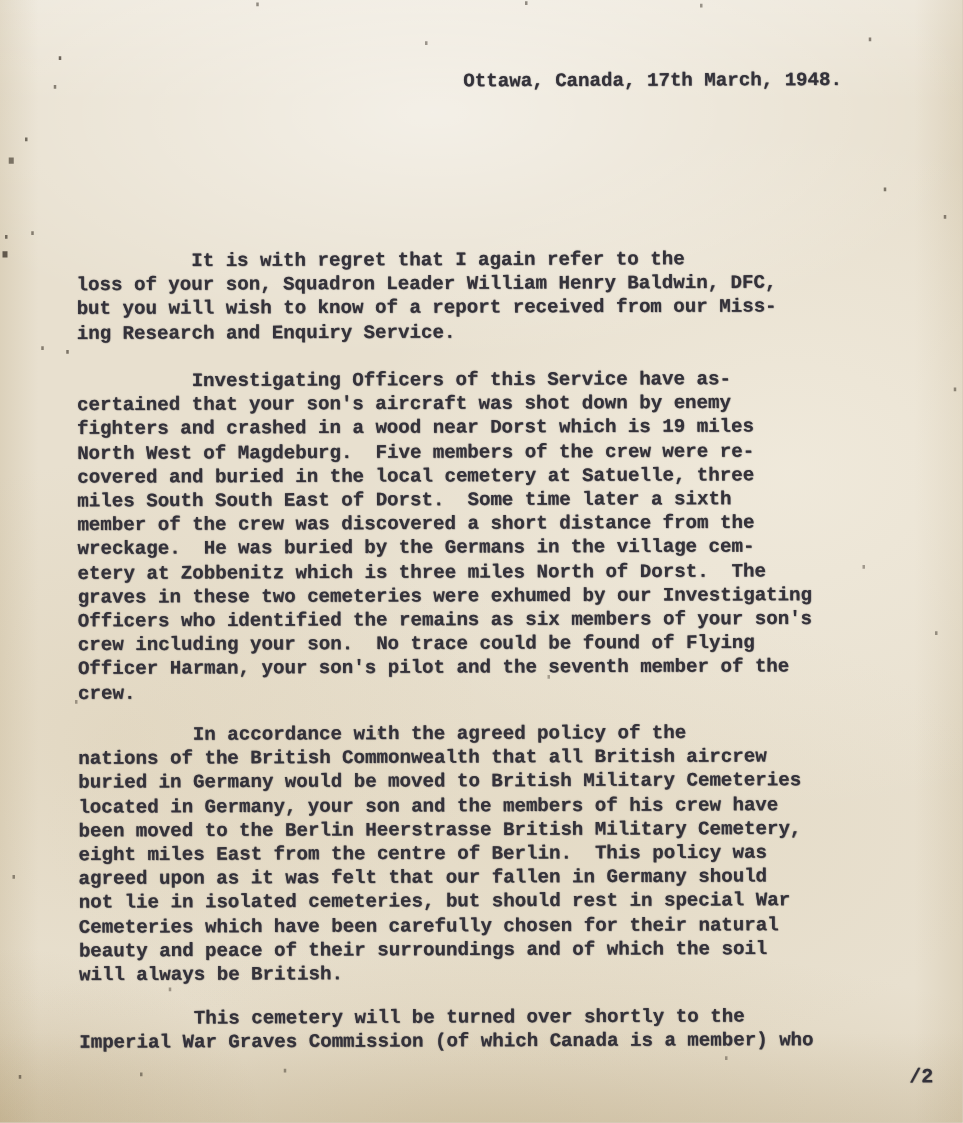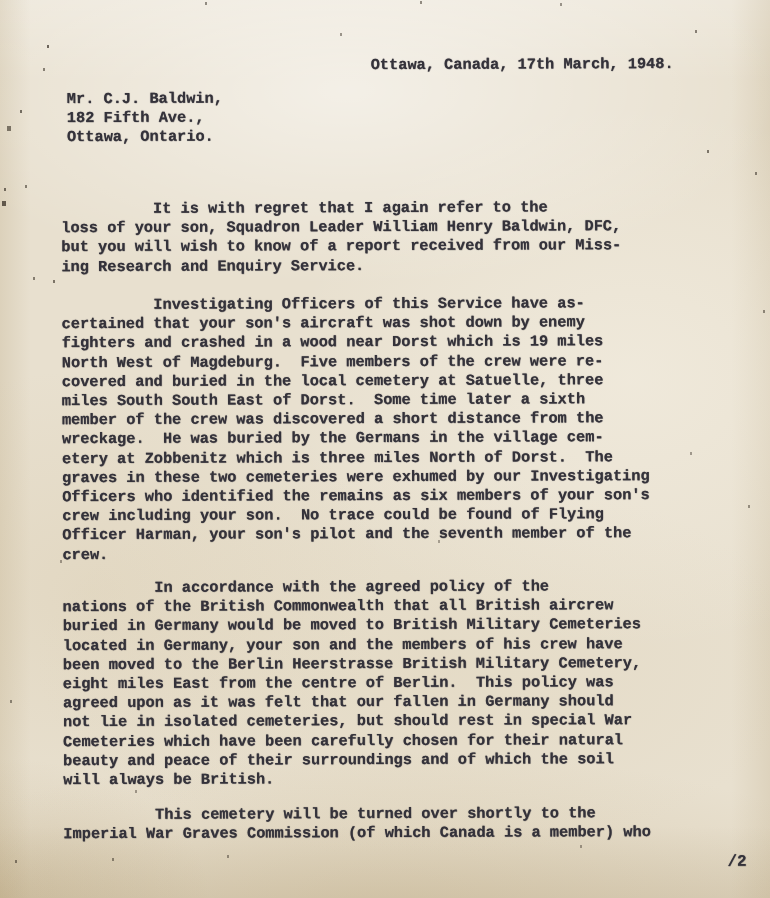--- a/index.html
+++ b/index.html
@@ -89,23 +89,20 @@
       227px 855px 0 0 rgba(66,58,48,.5);
   }
 </style>
 </head>
 <body>
 
 <div class="page">
   <div class="speckles"></div>
   <div class="ink-layer">
     <div class="txt date">Ottawa, Canada, 17th March, 1948.</div>
-    <div class="txt recipient">Mr. C.J. Baldwin,
-182 Fifth Ave.,
-Ottawa, Ontario.</div>
     <div class="txt para p1">          It is with regret that I again refer to the
 loss of your son, Squadron Leader William Henry Baldwin, DFC,
 but you will wish to know of a report received from our Miss-
 ing Research and Enquiry Service.</div>
     <div class="txt para p2">          Investigating Officers of this Service have as-
 certained that your son's aircraft was shot down by enemy
 fighters and crashed in a wood near Dorst which is 19 miles
 North West of Magdeburg.  Five members of the crew were re-
 covered and buried in the local cemetery at Satuelle, three
 miles South South East of Dorst.  Some time later a sixth

